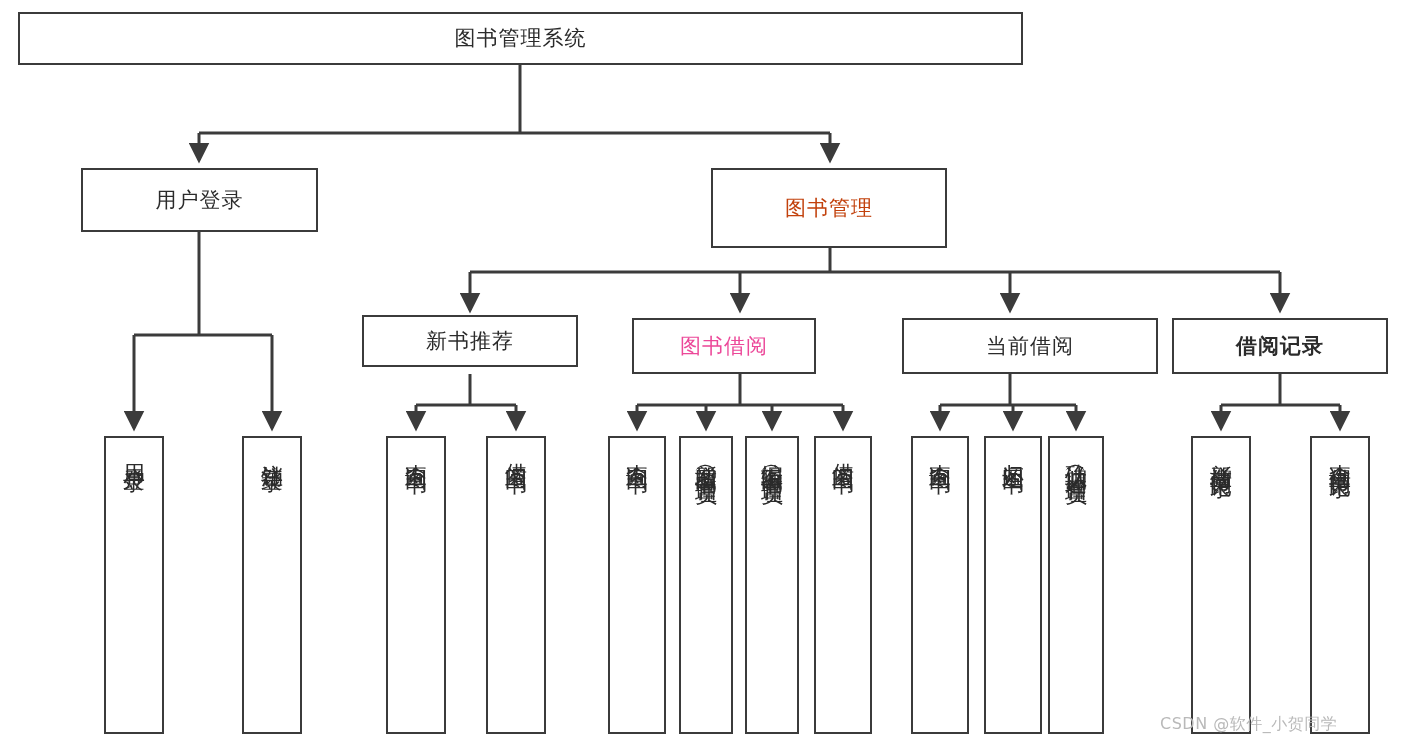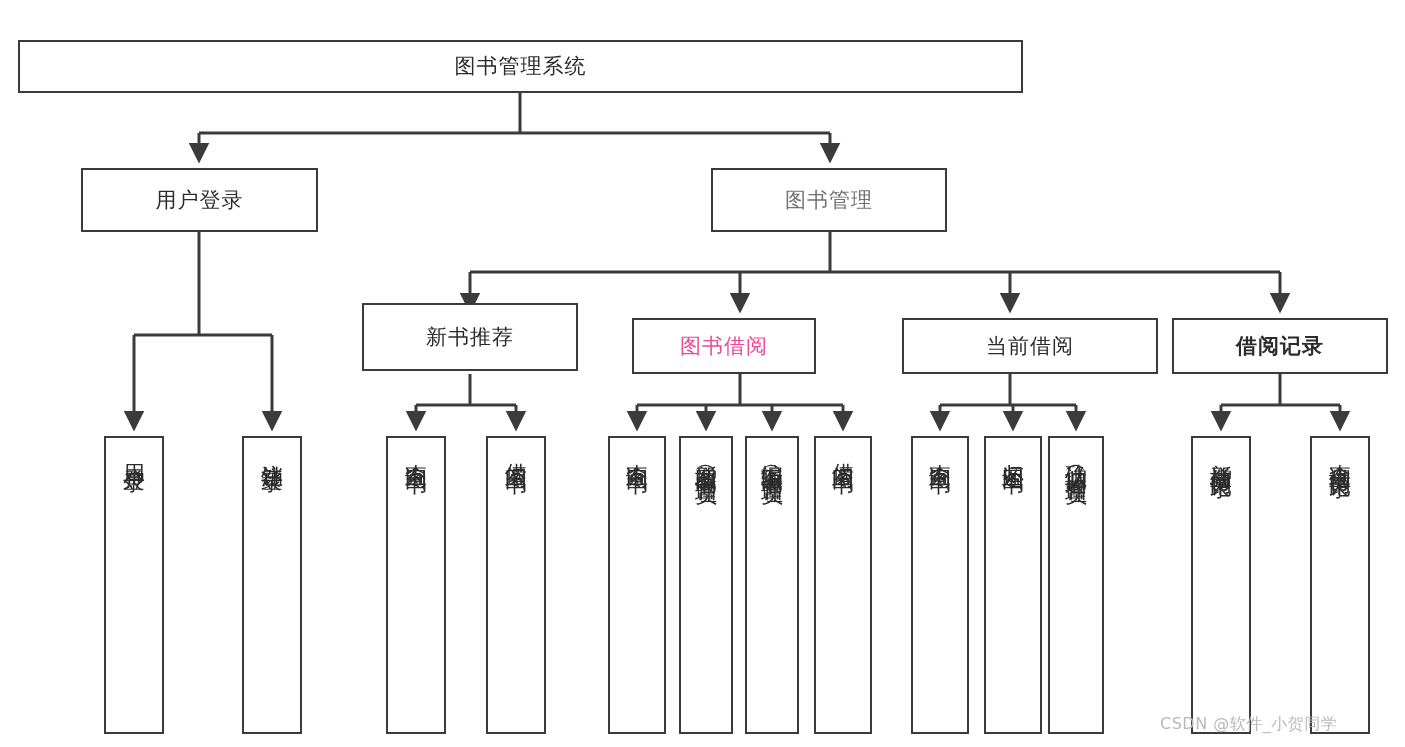--- a/index.html
+++ b/index.html
@@ -114,32 +114,32 @@
       <path d="M 1013 405 L 1013 428" marker-end="url(#arrow)"></path>
       <path d="M 1076 405 L 1076 428" marker-end="url(#arrow)"></path>
 
       <path d="M 1280 374 L 1280 405"></path>
       <path d="M 1221 405 L 1340 405"></path>
       <path d="M 1221 405 L 1221 428" marker-end="url(#arrow)"></path>
       <path d="M 1340 405 L 1340 428" marker-end="url(#arrow)"></path>
     </g>
   </svg>
 
-  <div class="node h-node" id="node-root" style="left: 18px; top: 12px; width: 1005px; height: 53px; border-color: rgb(59, 59, 59); background: rgb(255, 255, 255); color: rgb(43, 43, 43); margin-top: 28px;">
+  <div class="node h-node" id="node-root" style="left: 18px; top: 12px; width: 1005px; height: 53px; border-color: rgb(59, 59, 59); background: rgb(255, 255, 255); color: rgb(43, 43, 43);">
     <span class="node-label">图书管理系统</span>
   </div>
 
   <div class="node h-node" id="node-l2-0" style="left: 81px; top: 168px; width: 237px; height: 64px; border-color: rgb(59, 59, 59); background: rgb(255, 255, 255); color: rgb(43, 43, 43);">
     <span class="node-label">用户登录</span>
   </div>
-  <div class="node h-node" id="node-l2-1" style="left: 711px; top: 168px; width: 236px; height: 64px; border-color: rgb(59, 59, 59); background: rgb(255, 255, 255); color: #737373;">
+  <div class="node h-node" id="node-l2-1" style="left: 711px; top: 168px; width: 236px; height: 80px; border-color: rgb(59, 59, 59); background: rgb(255, 255, 255); color: #c2410c;">
     <span class="node-label">图书管理</span>
   </div>
 
-  <div class="node h-node" id="node-l3-0" style="left: 362px; top: 303px; width: 216px; height: 68px; border-color: rgb(59, 59, 59); background: rgb(255, 255, 255); color: rgb(43, 43, 43);">
+  <div class="node h-node" id="node-l3-0" style="left: 362px; top: 315px; width: 216px; height: 52px; border-color: rgb(59, 59, 59); background: rgb(255, 255, 255); color: rgb(43, 43, 43);">
     <span class="node-label">新书推荐</span>
   </div>
   <div class="node h-node" id="node-l3-1" style="left: 632px; top: 318px; width: 184px; height: 56px; border-color: rgb(59, 59, 59); background: rgb(255, 255, 255); color: #ec4899;">
     <span class="node-label">图书借阅</span>
   </div>
   <div class="node h-node" id="node-l3-2" style="left: 902px; top: 318px; width: 256px; height: 56px; border-color: rgb(59, 59, 59); background: rgb(255, 255, 255); color: rgb(43, 43, 43);">
     <span class="node-label">当前借阅</span>
   </div>
   <div class="node h-node" id="node-l3-3" style="left: 1172px; top: 318px; width: 216px; height: 56px; border-color: rgb(59, 59, 59); background: rgb(255, 255, 255); color: rgb(43, 43, 43); font-weight: bold;">
     <span class="node-label">借阅记录</span>

